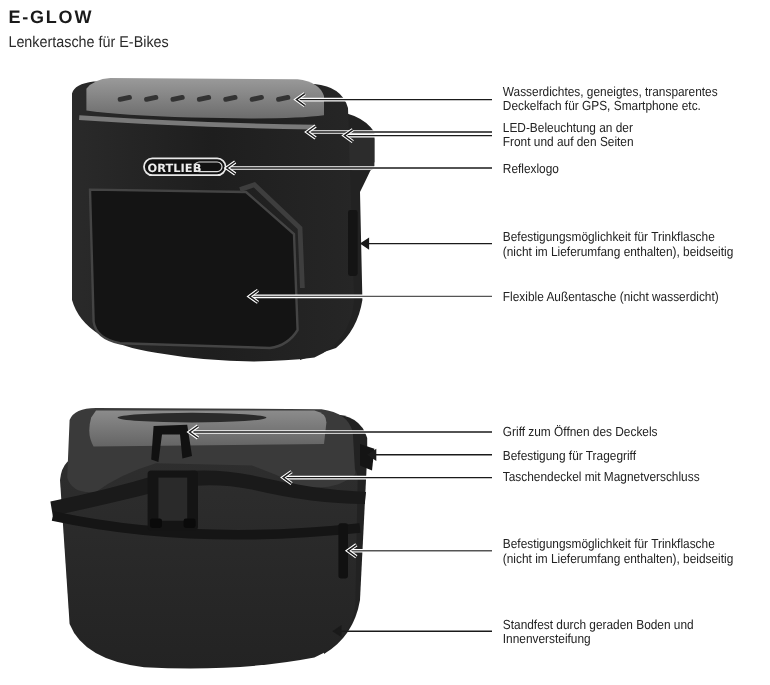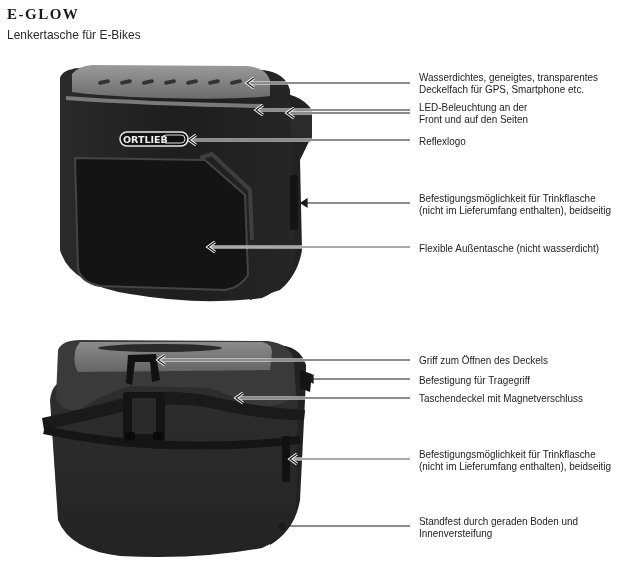--- a/index.html
+++ b/index.html
@@ -1,18 +1,18 @@
 <!DOCTYPE html>
 <html><head>
   <meta charset="utf-8">
   <style>
     html, body { margin: 0; padding: 0; background: #ffffff; }
     body { width: 642px; height: 571px; position: relative; overflow: hidden;
            font-family: "Liberation Sans", sans-serif; color: #1f1f1f; }
-    .title { position: absolute; left: 7px; top: 6px; font-family: Liberation Serif, serif;
+    .title { position: absolute; left: 7px; top: 6px; font-family: Liberation Sans, sans-serif;
              font-weight: bold; font-size: 15px; letter-spacing: 1.5px; color: #1a1a1a; }
     .subtitle { position: absolute; left: 7px; top: 27px; font-size: 13px; color: #2a2a2a;
                 transform: scaleX(0.92); transform-origin: left top; }
     .figure { position: absolute; left: 0; top: 0; width: 642px; height: 571px; }
     .label { position: absolute; left: 419px; font-size: 11px; line-height: 12px; color: #222;
              white-space: nowrap; transform: scaleX(0.9); transform-origin: left top; }
     .label span { display: block; }
   </style>
 </head>
 <body>

